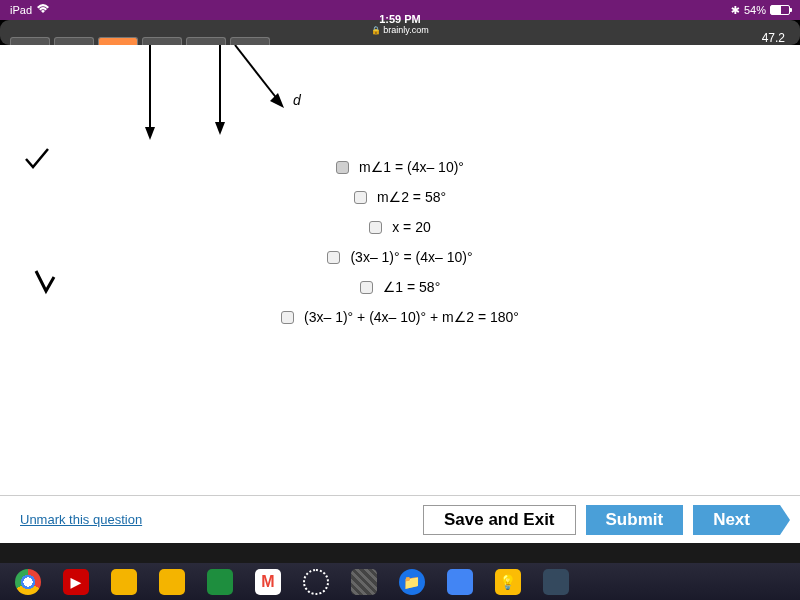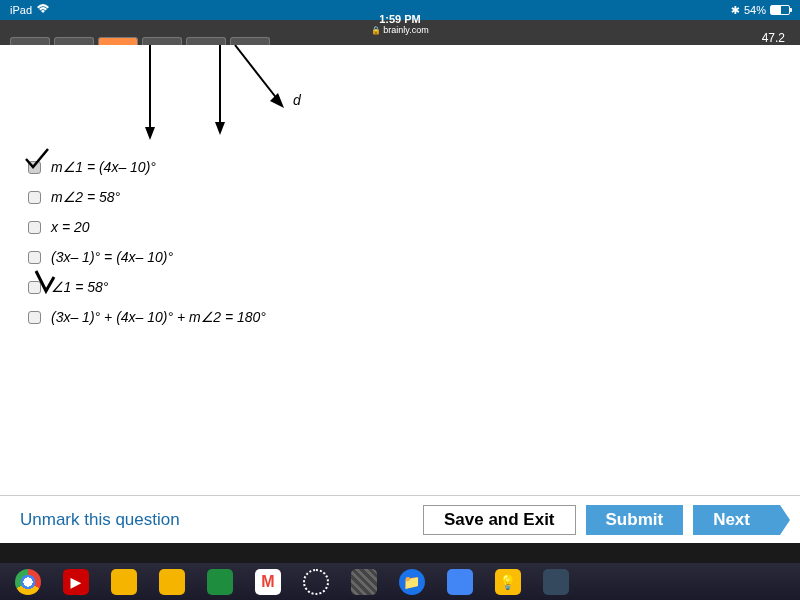--- a/index.html
+++ b/index.html
@@ -1,43 +1,43 @@
 <!DOCTYPE html>
 <html><head>
   <meta charset="utf-8">
   <style>
     * { margin: 0; padding: 0; box-sizing: border-box; }
     body { font-family: Arial, sans-serif; background: #000; width: 800px; height: 600px; overflow: hidden; }
     
-    .status-bar { background: #0369a1; color: #fff; height: 20px; display: flex; align-items: center; padding: 0 10px; font-size: 11px; position: relative; }
+    .status-bar { background: #701a75; color: #fff; height: 20px; display: flex; align-items: center; padding: 0 10px; font-size: 11px; position: relative; }
     .status-left { position: absolute; left: 10px; display: flex; align-items: center; gap: 4px; }
     .status-center { position: absolute; left: 50%; transform: translateX(-50%); text-align: center; }
     .status-center .time { font-weight: bold; margin-top: 28px; }
     .status-center .url { font-size: 9px; display: flex; align-items: center; justify-content: center; gap: 2px; }
     .status-right { position: absolute; right: 10px; display: flex; align-items: center; gap: 4px; }
     .battery-icon { width: 20px; height: 10px; border: 1px solid #fff; border-radius: 2px; position: relative; }
     .battery-icon::after { content: ''; position: absolute; right: -3px; top: 2px; width: 2px; height: 4px; background: #fff; border-radius: 0 1px 1px 0; }
     .battery-fill { background: #fff; height: 100%; width: 54%; }
     
-    .tab-bar { background: #3a3a3a; height: 25px; display: flex; align-items: flex-end; padding: 0 10px; gap: 4px; }
+    .tab-bar { background: #3a3a3a; height: 25px; display: flex; align-items: flex-end; padding: 0 10px; gap: 4px; border-radius: 9px; }
     .tab-item { width: 40px; height: 8px; background: #555; border-radius: 3px 3px 0 0; border: 1px solid #777; border-bottom: none; }
     .tab-item.active { background: #ff8c42; }
     .tab-score { color: #fff; margin-left: auto; font-size: 12px; padding-right: 5px; }
     
     .content-area { background: #fff; height: 450px; padding: 0 20px; position: relative; overflow: hidden; }
     .arrows-diagram { position: relative; height: 100px; width: 300px; }
     
     .options { margin-top: 10px; }
-    .option { display: flex; align-items: center; margin: 14px 8px; font-style: italic; font-size: 14px; position: relative; }
+    .option { display: flex; align-items: center; margin: 14px 8px; font-size: 14px; position: relative; justify-content: center; }
     .checkbox { width: 13px; height: 13px; border: 1px solid #888; border-radius: 3px; background: #f0f0f0; margin-right: 10px; flex-shrink: 0; }
     .checkbox.checked { background: #d0d0d0; }
     .checkmark-svg { position: absolute; left: -5px; top: -12px; pointer-events: none; }
     
     .button-bar { background: #fff; border-top: 1px solid #ccc; height: 48px; display: flex; align-items: center; padding: 0 20px; }
-    .unmark-link { color: #1a6ba8; font-size: 17px; }
+    .unmark-link { color: #1a6ba8; text-decoration: underline; font-size: 13px; }
     .button-group { margin-left: auto; display: flex; gap: 10px; }
     .btn { height: 30px; padding: 0 20px; font-size: 17px; border: 1px solid #999; background: #fff; cursor: pointer; display: flex; align-items: center; font-weight: bold; }
     .btn-next { background: #4a9fd8; color: #fff; border: none; position: relative; padding-right: 30px; }
     .btn-next::after { content: ''; position: absolute; right: -10px; top: 0; border-top: 15px solid transparent; border-bottom: 15px solid transparent; border-left: 10px solid #4a9fd8; }
     .btn-submit { background: #4a9fd8; color: #fff; border: none; }
     
     .bottom-black { background: #1a1a1a; height: 20px; }
     
     .dock { background: linear-gradient(to bottom, #2a2a3a, #1a1a2a); height: 37px; display: flex; align-items: center; padding: 0 15px; gap: 22px; }
     .dock-icon { width: 26px; height: 26px; border-radius: 5px; display: flex; align-items: center; justify-content: center; font-size: 14px; color: #fff; }

